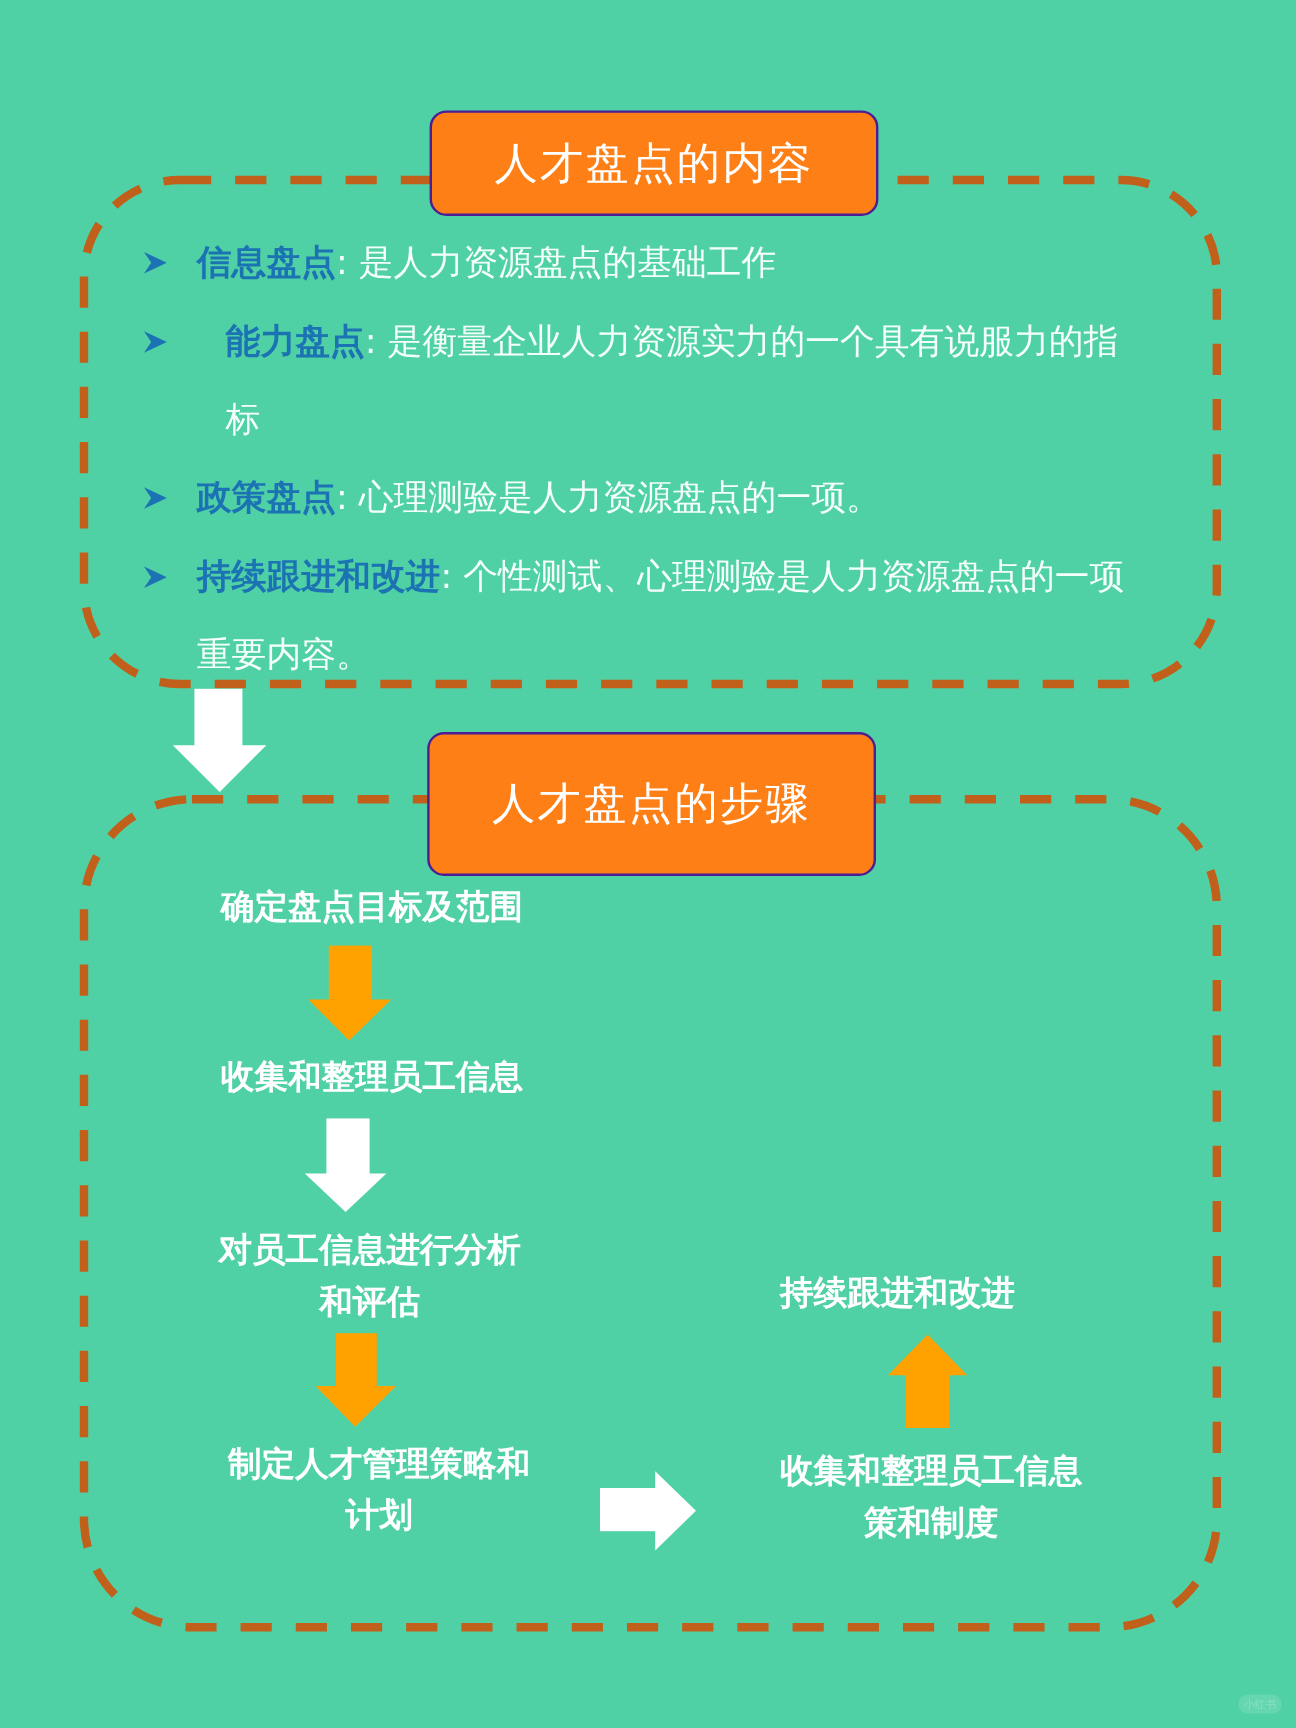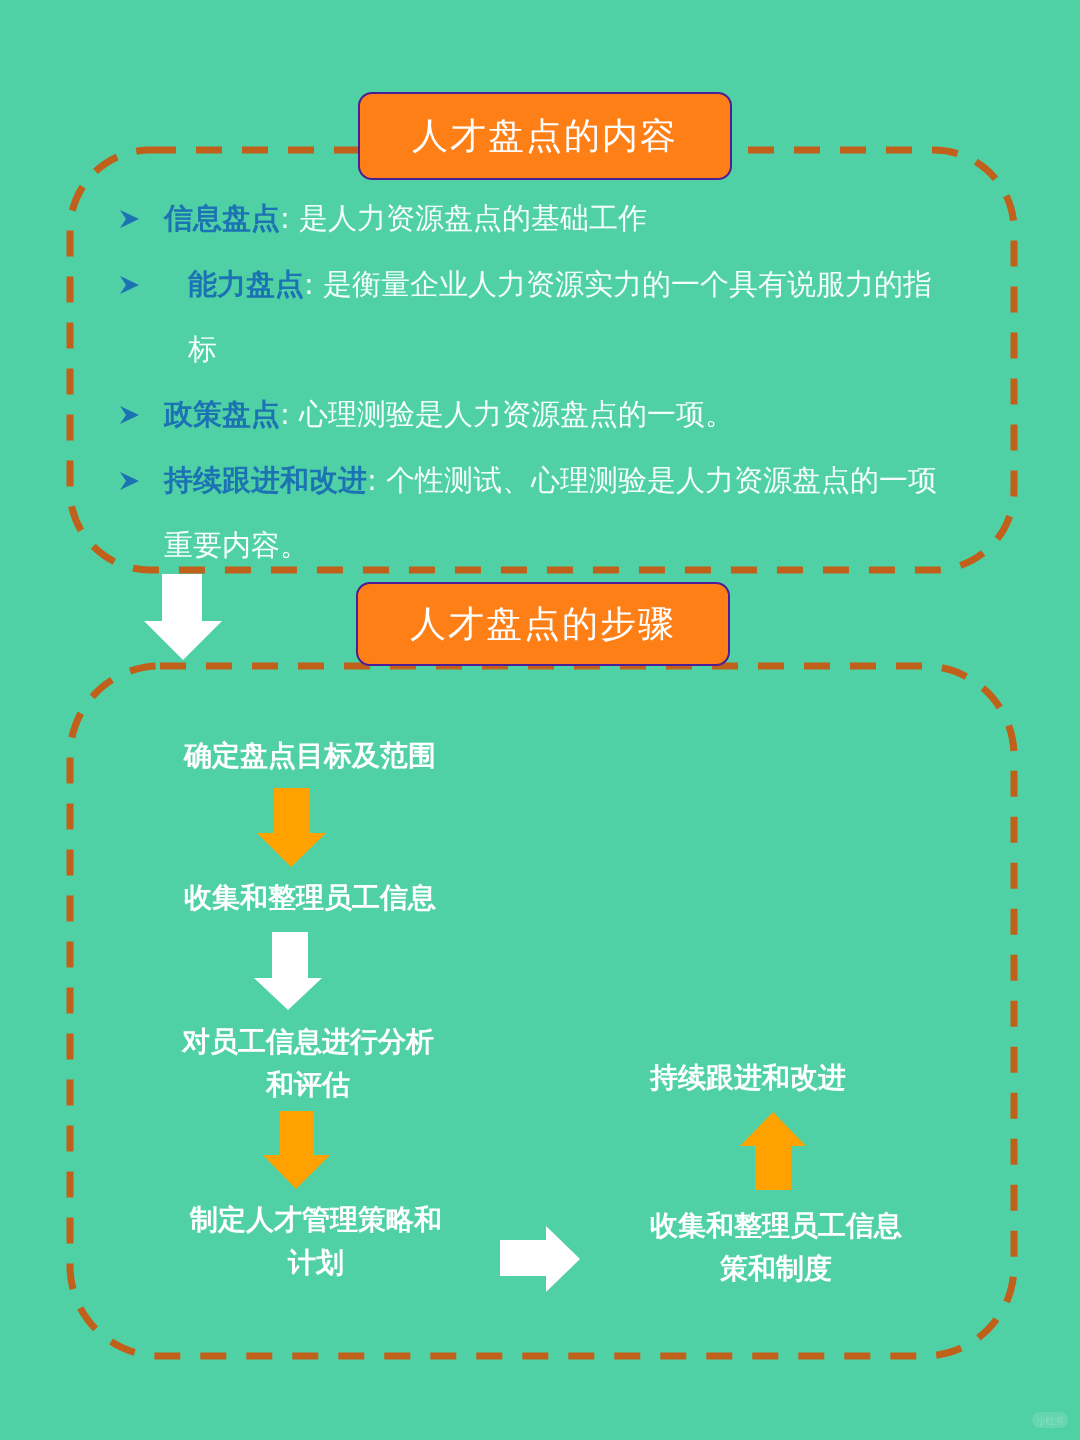--- a/index.html
+++ b/index.html
@@ -112,21 +112,21 @@
         <polygon points="2,2 21,11 2,20 8,11" fill="#1B73B3"></polygon>
       </svg>
   </span>
   <span class="txt">
     <span class="key">持续跟进和改进</span><span>:</span>
     <span>个性测试、心理测验是人力资源盘点的一项</span><br>
     <span>重要内容。</span>
   </span>
 </div>
 
-<div class="pill" style="left:356px; top:582px; width:374px; height:84px;">
+<div class="pill" style="left:356px; top:610px; width:374px; height:120px;">
   <span>人才盘点的步骤</span>
 </div>
 
 <div class="step" style="left:130px; top:734px; width:360px;">
   <span>确定盘点目标及范围</span>
 </div>
 <div class="step" style="left:130px; top:876px; width:360px;">
   <span>收集和整理员工信息</span>
 </div>
 <div class="step" style="left:128px; top:1020px; width:360px;">

